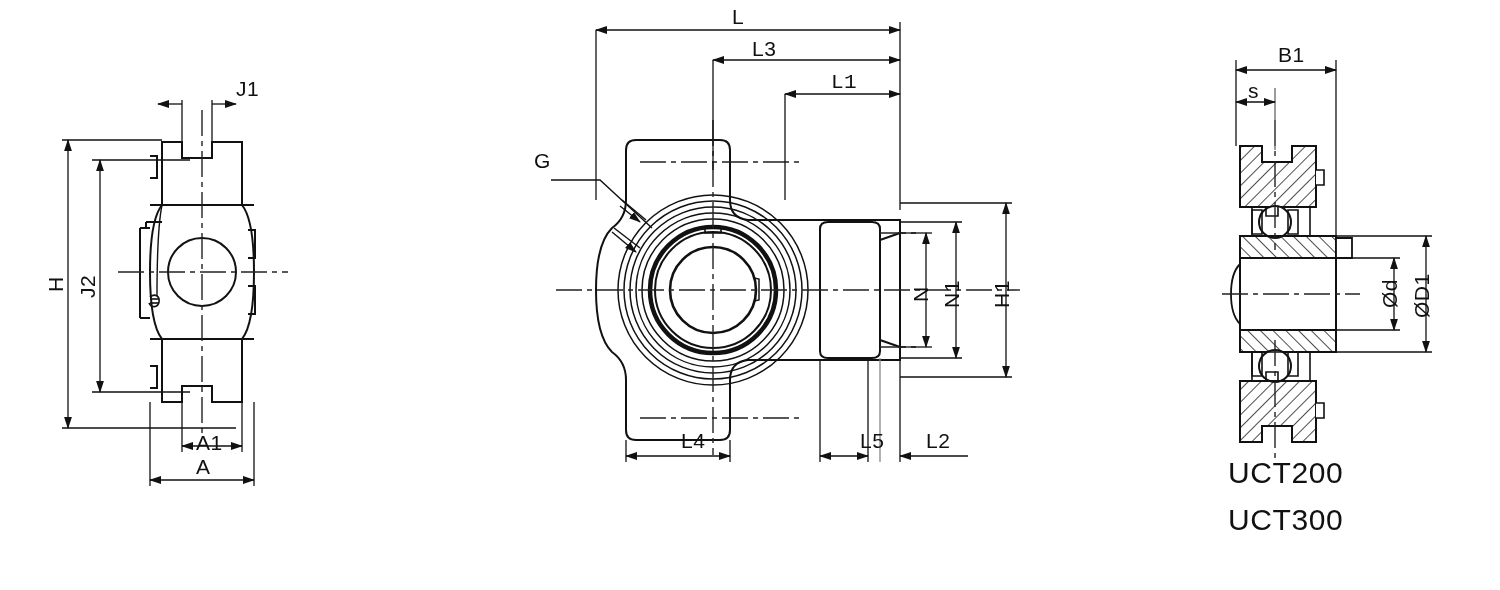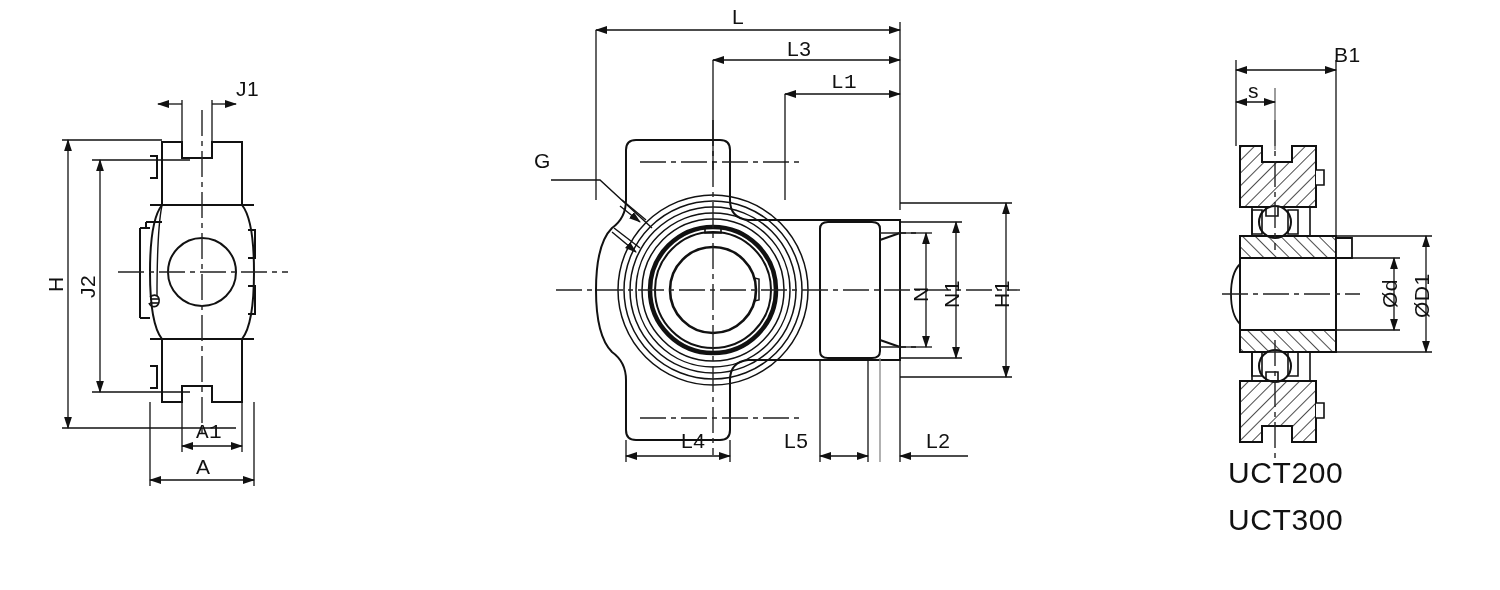--- a/index.html
+++ b/index.html
@@ -268,35 +268,35 @@
       <path d="M1336,352 L1432,352"></path>
       <path d="M1426,236 L1426,352" marker-start="url(#arS)" marker-end="url(#ar)"></path>
     </g>
 
   </g>
 </svg>
 
 <span class="lbl dimlbl" style="left:188px;top:78px;margin-left:48px;">J1</span>
 <span class="lbl dimlbl rot90" style="left:45px;top:292px;">H</span>
 <span class="lbl dimlbl rot90" style="left:77px;top:298px;">J2</span>
-<span class="lbl dimlbl" style="left:196px;top:422px;font-family:Liberation Mono, monospace;">A1</span>
+<span class="lbl dimlbl" style="left:196px;top:432px;">A1</span>
 <span class="lbl dimlbl" style="left:196px;top:456px;">A</span>
 
 <span class="lbl dimlbl" style="left:732px;top:6px;">L</span>
-<span class="lbl dimlbl" style="left:787px;top:38px;">L3</span>
+<span class="lbl dimlbl" style="left:752px;top:38px;">L3</span>
 <span class="lbl dimlbl" style="left:831px;top:72px;font-family:Liberation Mono, monospace;">L1</span>
 <span class="lbl dimlbl" style="left:534px;top:150px;">G</span>
 <span class="lbl dimlbl rot90" style="left:910px;top:302px;">N</span>
 <span class="lbl dimlbl rot90" style="left:941px;top:308px;">N1</span>
 <span class="lbl dimlbl rot90" style="left:991px;top:308px;">H1</span>
 <span class="lbl dimlbl" style="left:681px;top:430px;">L4</span>
-<span class="lbl dimlbl" style="left:784px;top:430px;">L5</span>
+<span class="lbl dimlbl" style="left:860px;top:430px;">L5</span>
 <span class="lbl dimlbl" style="left:926px;top:430px;text-align:right;">L2</span>
 
-<span class="lbl dimlbl" style="left:1334px;top:44px;text-align:right;">B1</span>
+<span class="lbl dimlbl" style="left:1278px;top:44px;text-align:right;">B1</span>
 <span class="lbl dimlbl" style="left:1248px;top:80px;">s</span>
 <span class="lbl dimlbl rot90" style="left:1379px;top:308px;">Ød</span>
 <span class="lbl dimlbl rot90" style="left:1411px;top:318px;">ØD1</span>
 
 <span class="lbl partname" style="left:1228px;top:458px;text-align:right;">UCT200</span>
 <span class="lbl partname" style="left:1228px;top:505px;text-align:right;">UCT300</span>
 
 </div>
 
 </body></html>

